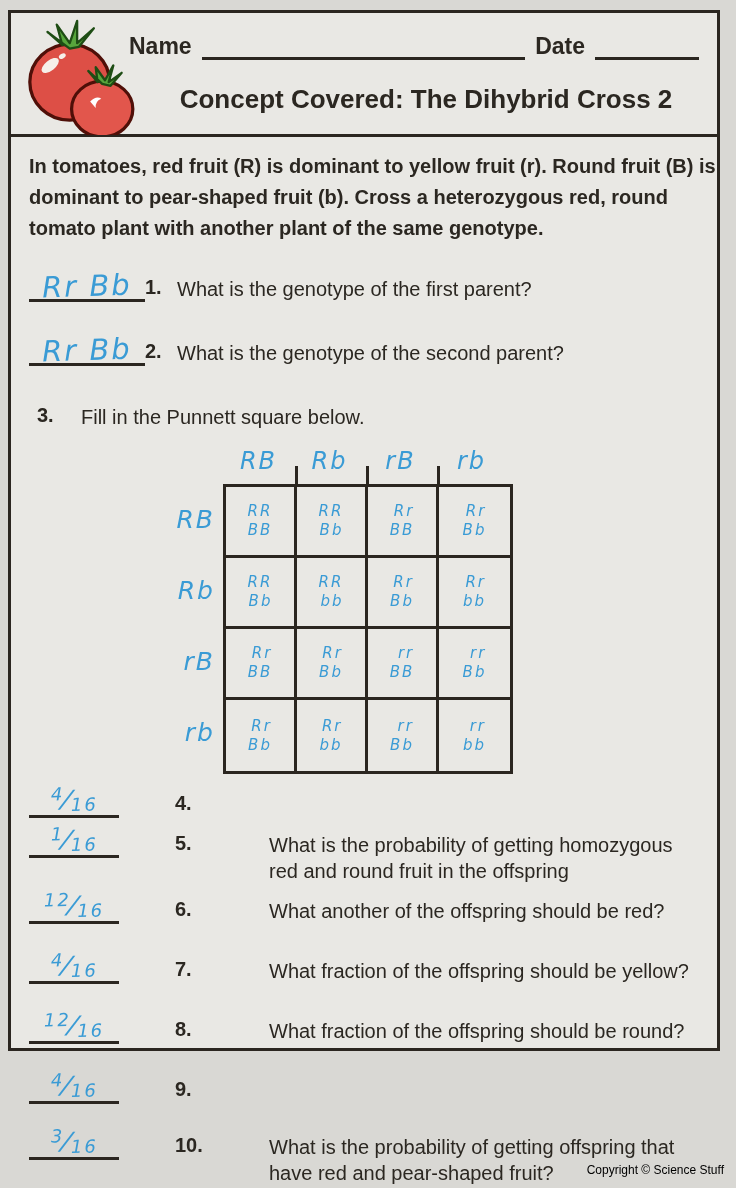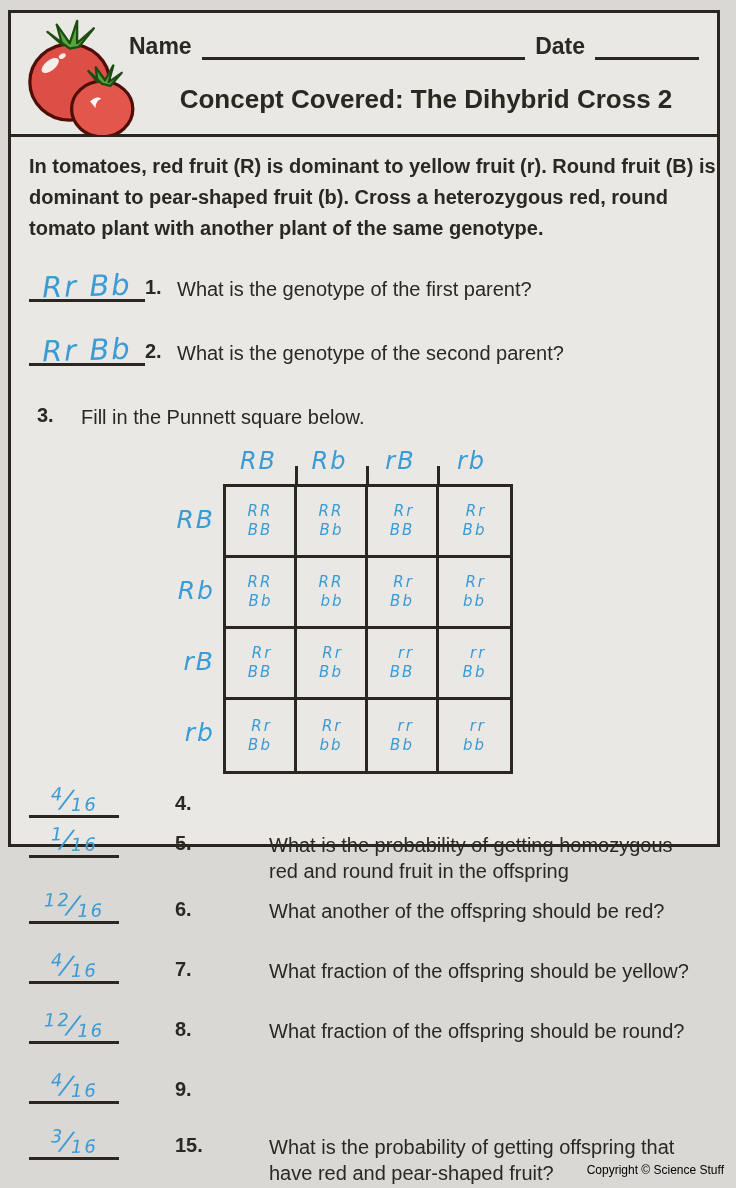--- a/index.html
+++ b/index.html
@@ -4,21 +4,21 @@
 <style>
   html,body{margin:0;padding:0;}
   body{
     width:736px;height:1188px;position:relative;
     background:#d9d8d4;
     font-family:"Liberation Sans", sans-serif;
     color:#2b2721;
     overflow:hidden;
   }
   .sheet{
-    position:absolute;left:8px;top:10px;width:712px;height:837px;
+    position:absolute;left:8px;top:10px;width:712px;height:1041px;
     border:3px solid #2b2620;background:#e9e8e4;
     box-sizing:border-box;
   }
   
   .hdr{
     position:relative;height:124px;border-bottom:3px solid #2b2620;
     box-sizing:border-box;
   }
   .tomatoes{position:absolute;left:12px;top:6px;width:112px;height:116px;}
   .namedate{
@@ -250,20 +250,20 @@
       <span class="ans-frac">
         <span class="frac hand"><span class="fnum">4</span><span class="fslash"></span><span class="fden">16</span></span>
       </span>
       <span class="qnum">9.</span>
     </div>
 
     <div class="q-row qf gap16">
       <span class="ans-frac">
         <span class="frac hand"><span class="fnum">3</span><span class="fslash"></span><span class="fden">16</span></span>
       </span>
-      <span class="qnum">15.</span>
+      <span class="qnum">10.</span>
       <span class="q-text">What is the probability of getting offspring that have red  and pear-shaped fruit?</span>
     </div>
 
   </div>
 </div>
 
 <div class="copyright">Copyright © Science Stuff</div>
 
 </body></html>

